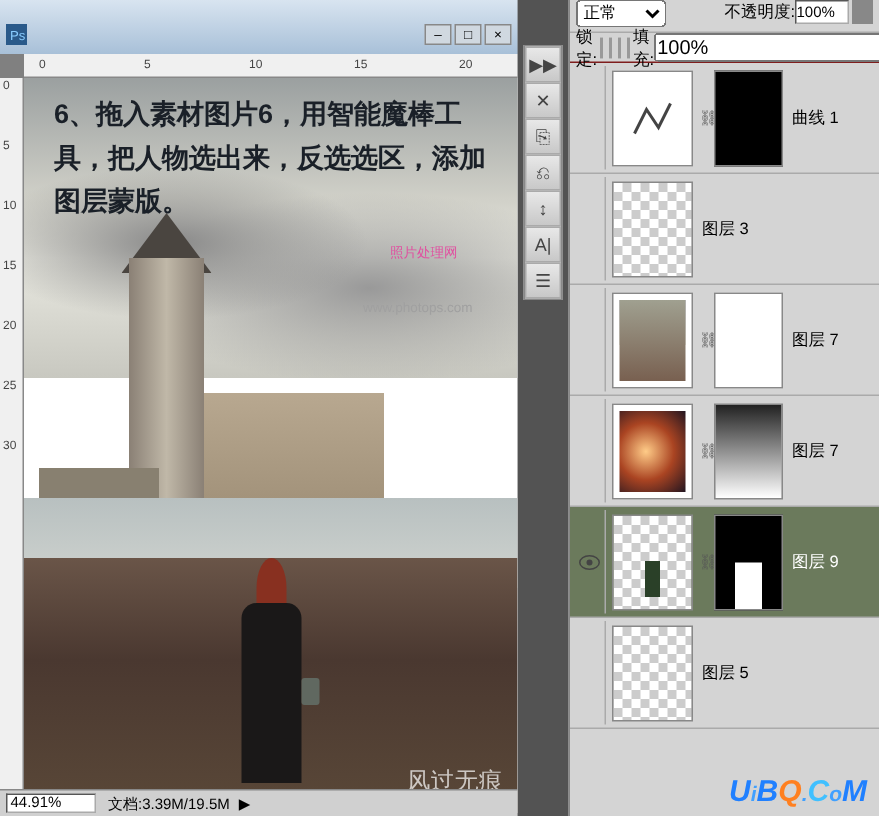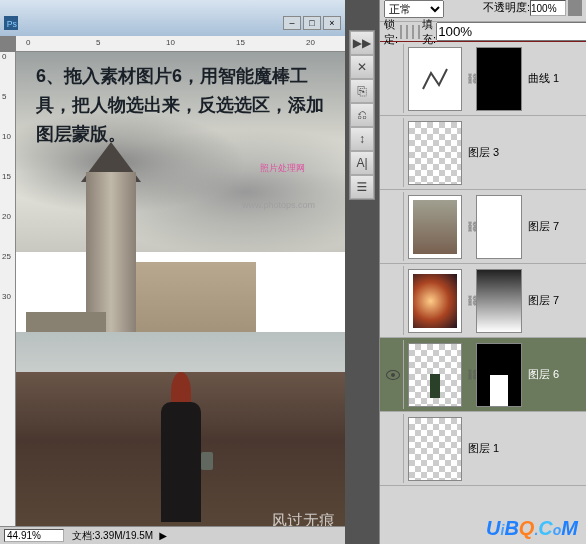--- a/index.html
+++ b/index.html
@@ -215,29 +215,29 @@
         </div>
       <div class="thumbs">
         <div class="thumb trans">
             <div class="mini-fig" style="background:#2a4028"></div>
           </div>
         <span class="link-ico">⛓</span>
         <div class="thumb mask bl">
             <div class="mask-shape"></div>
           </div>
       </div>
-      <span class="lname">图层 6</span>
+      <span class="lname">图层 9</span>
     </div>
 
     <div class="layer">
       <div class="vis-col"></div>
       <div class="thumbs">
         <div class="thumb trans"></div>
       </div>
-      <span class="lname">图层 1</span>
+      <span class="lname">图层 5</span>
     </div>
 
   </div>
 </div>
 
 <div class="uibq">
   <span class="u">U</span><span class="i">i</span><span class="b">B</span><span class="q">Q</span><span class="i">.</span><span class="c">C</span><span class="i">o</span><span class="m">M</span>
 </div>
 
 </body></html>

